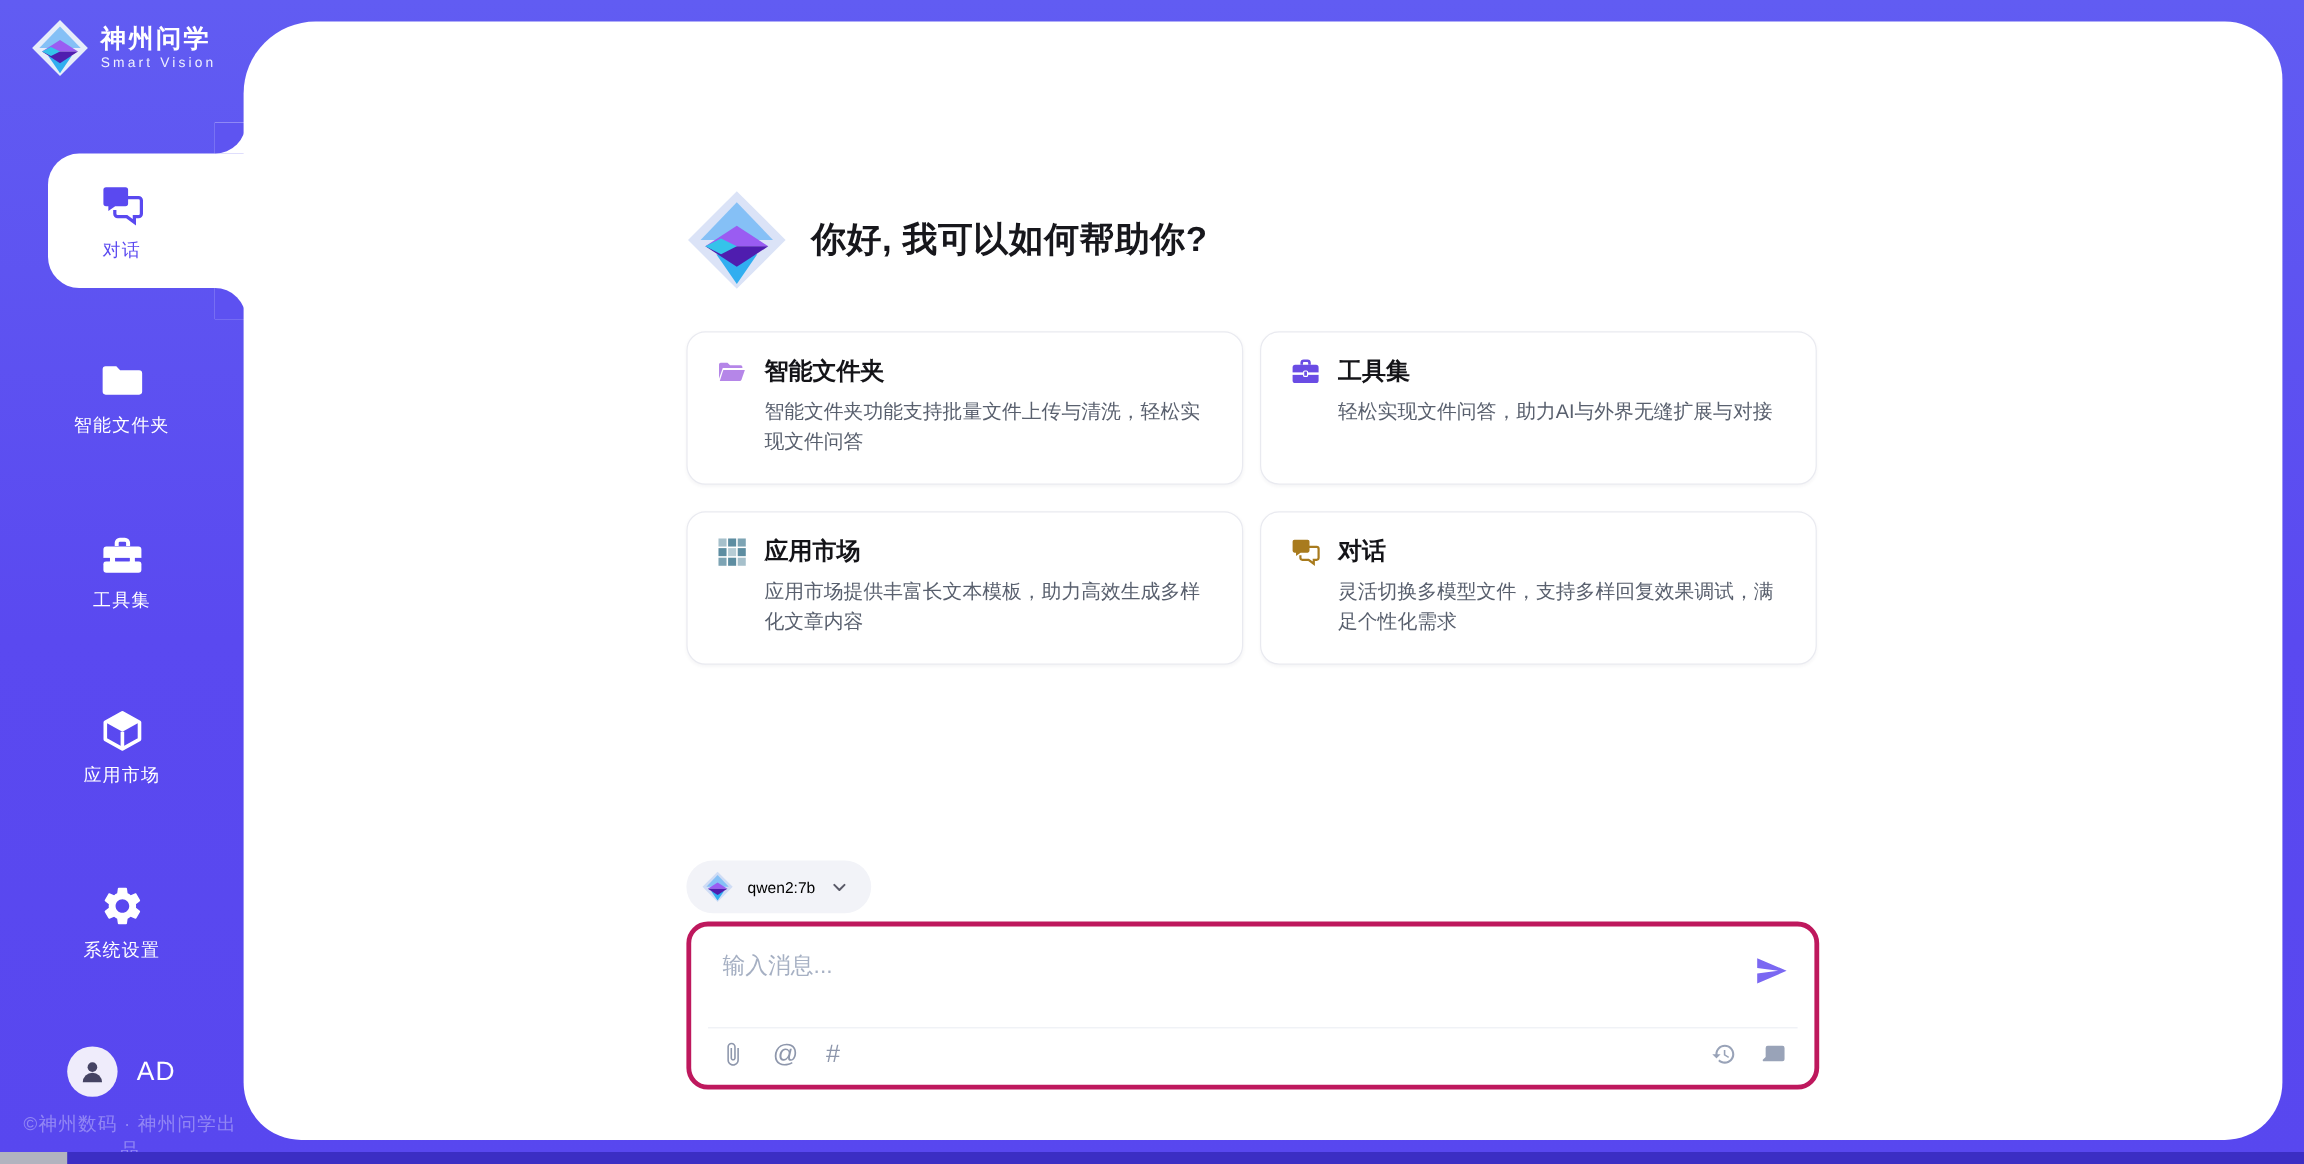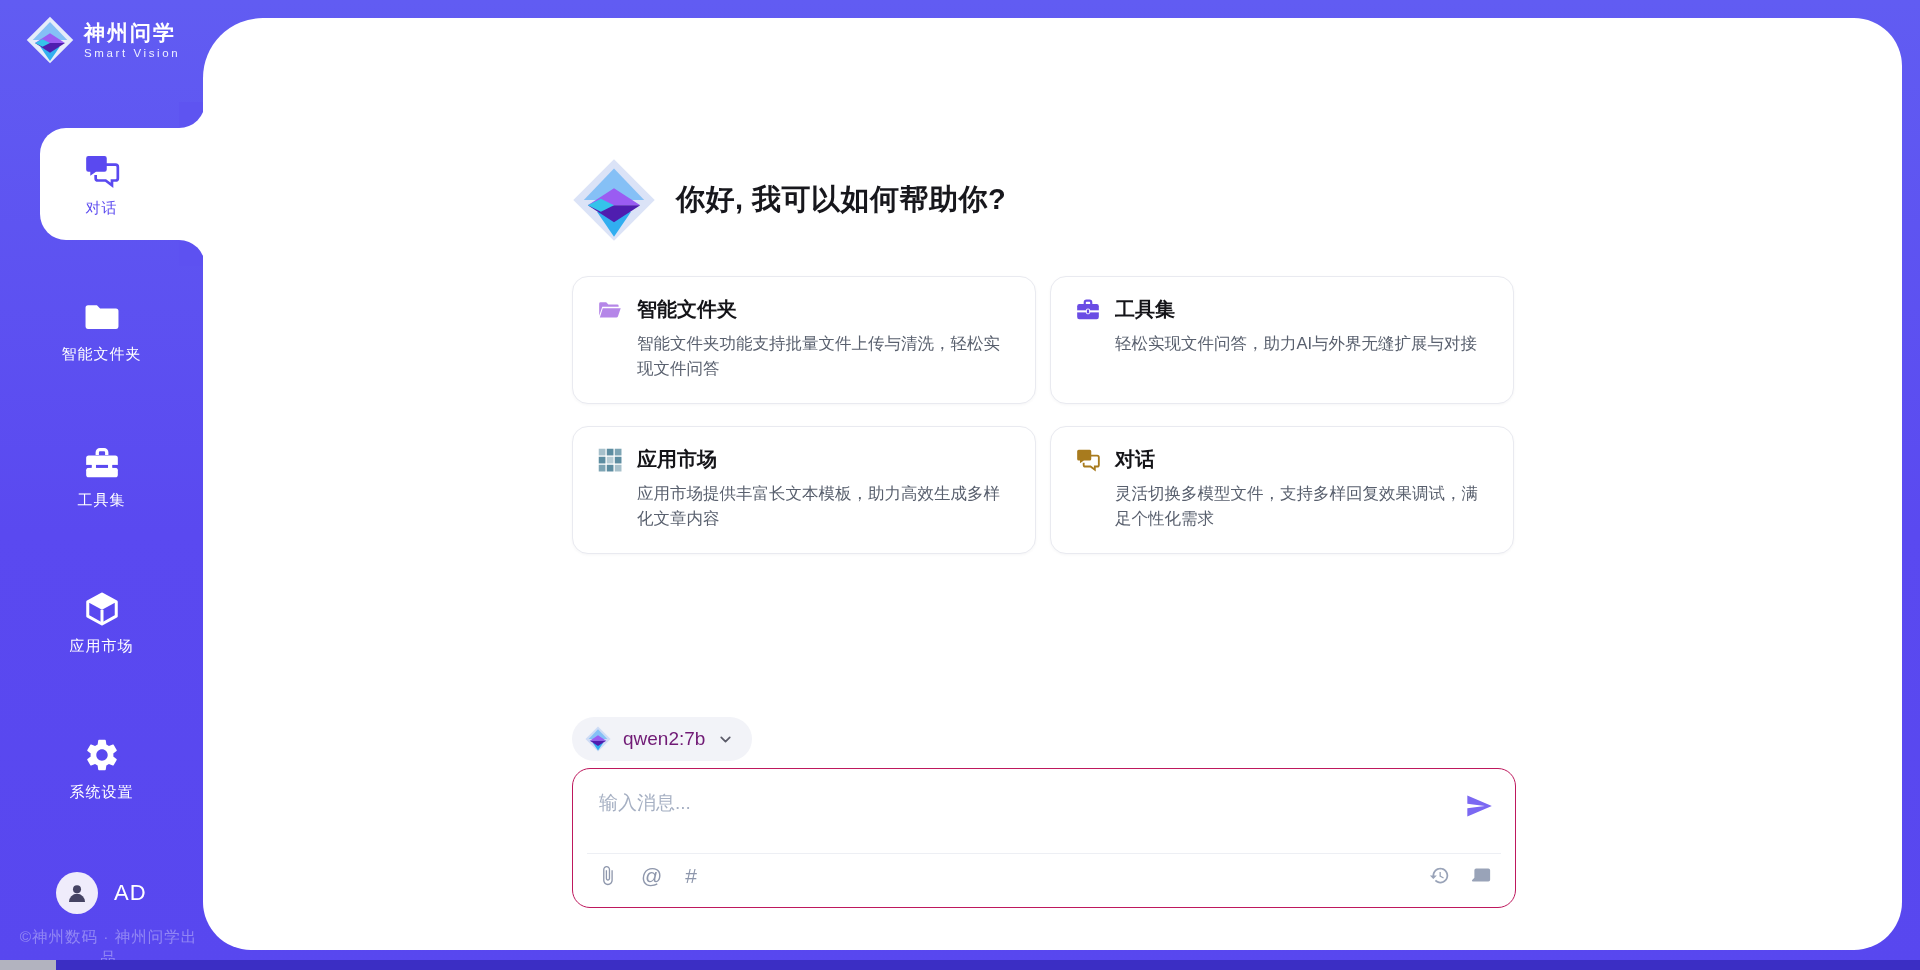--- a/index.html
+++ b/index.html
@@ -45,23 +45,23 @@
   .card-head svg{width:26px;height:26px;flex:0 0 auto;}
   .card-title{font-size:20px;font-weight:700;color:#141418;}
   .card-desc{margin:8px 0 0 40px;font-size:16.5px;color:#59606e;line-height:1.5;}
   .ic-folder-open{color:#b586e8;}
   .ic-briefcase{color:#6a4ce4;}
   .ic-grid{color:#5d8da1;}
   .ic-chat-gold{color:#a87b1e;}
   
   .model-chip{position:absolute;left:369px;top:699px;height:44px;background:#f2f3f8;border-radius:22px;display:flex;align-items:center;gap:12px;padding:0 18px 0 13px;cursor:pointer;}
   .model-chip svg.mlogo{width:26px;height:26px;}
-  .model-chip .mname{font-size:19px;color:#701a75;}
+  .model-chip .mname{font-size:13px;color:#000000;}
   .model-chip svg.chev{width:17px;height:17px;}
-  .composer{position:absolute;left:369px;top:750px;width:944px;height:140px;box-sizing:border-box;background:#fff;border:1px solid #be185d;border-radius:18px;}
+  .composer{position:absolute;left:369px;top:750px;width:944px;height:140px;box-sizing:border-box;background:#fff;border:4px solid #be185d;border-radius:18px;}
   .composer input{position:absolute;left:24px;top:14px;width:820px;height:38px;border:none;outline:none;background:transparent;font-size:19px;color:#333;font-family:inherit;}
   .composer input::placeholder{color:#a6b0c3;}
   .send-btn{position:absolute;right:22px;top:23px;width:28px;height:28px;color:#7b68f2;cursor:pointer;}
   .send-btn svg{width:28px;height:28px;}
   .cdivider{position:absolute;left:14px;right:14px;top:84px;height:1px;background:#edeff4;}
   .tools-left{position:absolute;left:24px;top:96px;display:flex;align-items:center;gap:23px;color:#8e97ac;}
   .tools-left svg{width:21px;height:21px;}
   .txt-icon{font-size:21px;color:#8e97ac;line-height:21px;cursor:pointer;}
   .tools-right{position:absolute;right:24px;top:96px;display:flex;align-items:center;gap:20px;color:#99a3b8;}
   .tools-right svg{width:21px;height:21px;cursor:pointer;}

